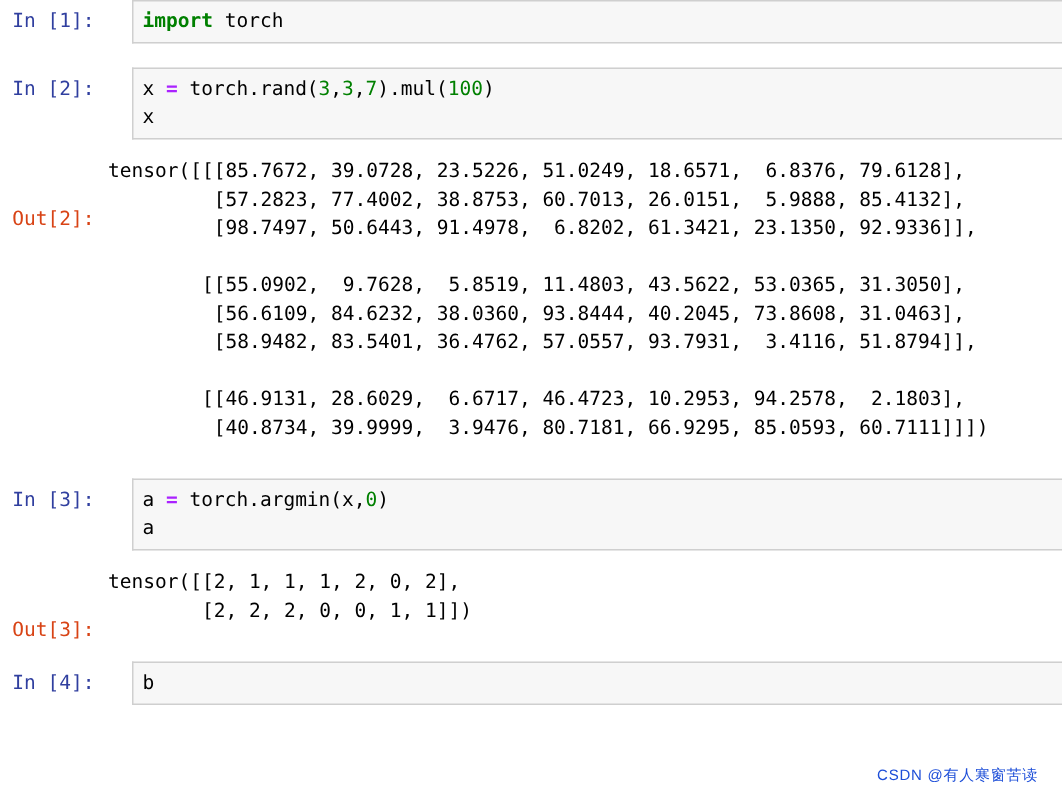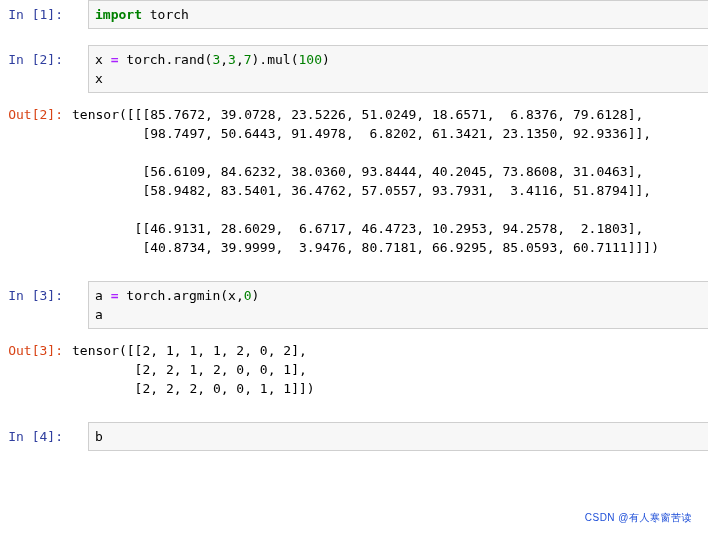--- a/index.html
+++ b/index.html
@@ -38,21 +38,21 @@
     top: 0;
     width: 63px;
     text-align: right;
     font-family: "DejaVu Sans Mono", "Liberation Mono", monospace;
     font-size: 13px;
     line-height: 19px;
     white-space: pre;
     user-select: none;
   }
   .prompt.in  { color: #303f9f; }
-  .prompt.out { color: #d84315; }
+  .prompt.out { color: #d84315; margin-top: 32px; }
 
   
   .input-area {
     margin-left: 88px;
     width: 640px;
     box-sizing: border-box;
     background: #f7f7f7;
     border: 1px solid #cfcfcf;
     border-right: none;
     padding: 4px 0 4px 6px;
@@ -122,43 +122,44 @@
       <div class="input-area">
         <div class="code-line"><span class="tok-plain">x </span><span class="tok-op">=</span><span class="tok-plain"> torch.rand(</span><span class="tok-num">3</span><span class="tok-plain">,</span><span class="tok-num">3</span><span class="tok-plain">,</span><span class="tok-num">7</span><span class="tok-plain">).mul(</span><span class="tok-num">100</span><span class="tok-plain">)</span></div>
         <div class="code-line"><span class="tok-plain">x</span></div>
       </div>
     </div>
     <div class="gap-sm"></div>
     <div class="cell">
       <div class="prompt out" style="top: 3px;">Out[2]:</div>
       <div class="output-area">
         <div class="out-line">tensor([[[85.7672, 39.0728, 23.5226, 51.0249, 18.6571,  6.8376, 79.6128],</div>
+        <div class="out-line">         [57.2823, 77.4002, 38.8753, 60.7013, 26.0151,  5.9888, 85.4132],</div>
         <div class="out-line">         [98.7497, 50.6443, 91.4978,  6.8202, 61.3421, 23.1350, 92.9336]],</div>
         <div class="out-line blank">&nbsp;</div>
+        <div class="out-line">        [[55.0902,  9.7628,  5.8519, 11.4803, 43.5622, 53.0365, 31.3050],</div>
         <div class="out-line">         [56.6109, 84.6232, 38.0360, 93.8444, 40.2045, 73.8608, 31.0463],</div>
         <div class="out-line">         [58.9482, 83.5401, 36.4762, 57.0557, 93.7931,  3.4116, 51.8794]],</div>
         <div class="out-line blank">&nbsp;</div>
         <div class="out-line">        [[46.9131, 28.6029,  6.6717, 46.4723, 10.2953, 94.2578,  2.1803],</div>
         <div class="out-line">         [40.8734, 39.9999,  3.9476, 80.7181, 66.9295, 85.0593, 60.7111]]])</div>
       </div>
     </div>
     <div class="gap-lg"></div>
     <div class="cell">
       <div class="prompt in" style="top: 5px;">In [3]:</div>
       <div class="input-area">
         <div class="code-line"><span class="tok-plain">a </span><span class="tok-op">=</span><span class="tok-plain"> torch.argmin(x,</span><span class="tok-num">0</span><span class="tok-plain">)</span></div>
         <div class="code-line"><span class="tok-plain">a</span></div>
       </div>
     </div>
     <div class="gap-sm"></div>
     <div class="cell">
       <div class="prompt out" style="top: 3px;">Out[3]:</div>
       <div class="output-area">
         <div class="out-line">tensor([[2, 1, 1, 1, 2, 0, 2],</div>
-        <div class="out-line">        [2, 2, 1, 2, 0, 0, 1],</div>
         <div class="out-line">        [2, 2, 2, 0, 0, 1, 1]])</div>
       </div>
     </div>
     <div class="gap-lg"></div>
     <div class="cell">
       <div class="prompt in" style="top: 5px;">In [4]:</div>
       <div class="input-area">
         <div class="code-line"><span class="tok-plain">b</span></div>
       </div>
     </div>

